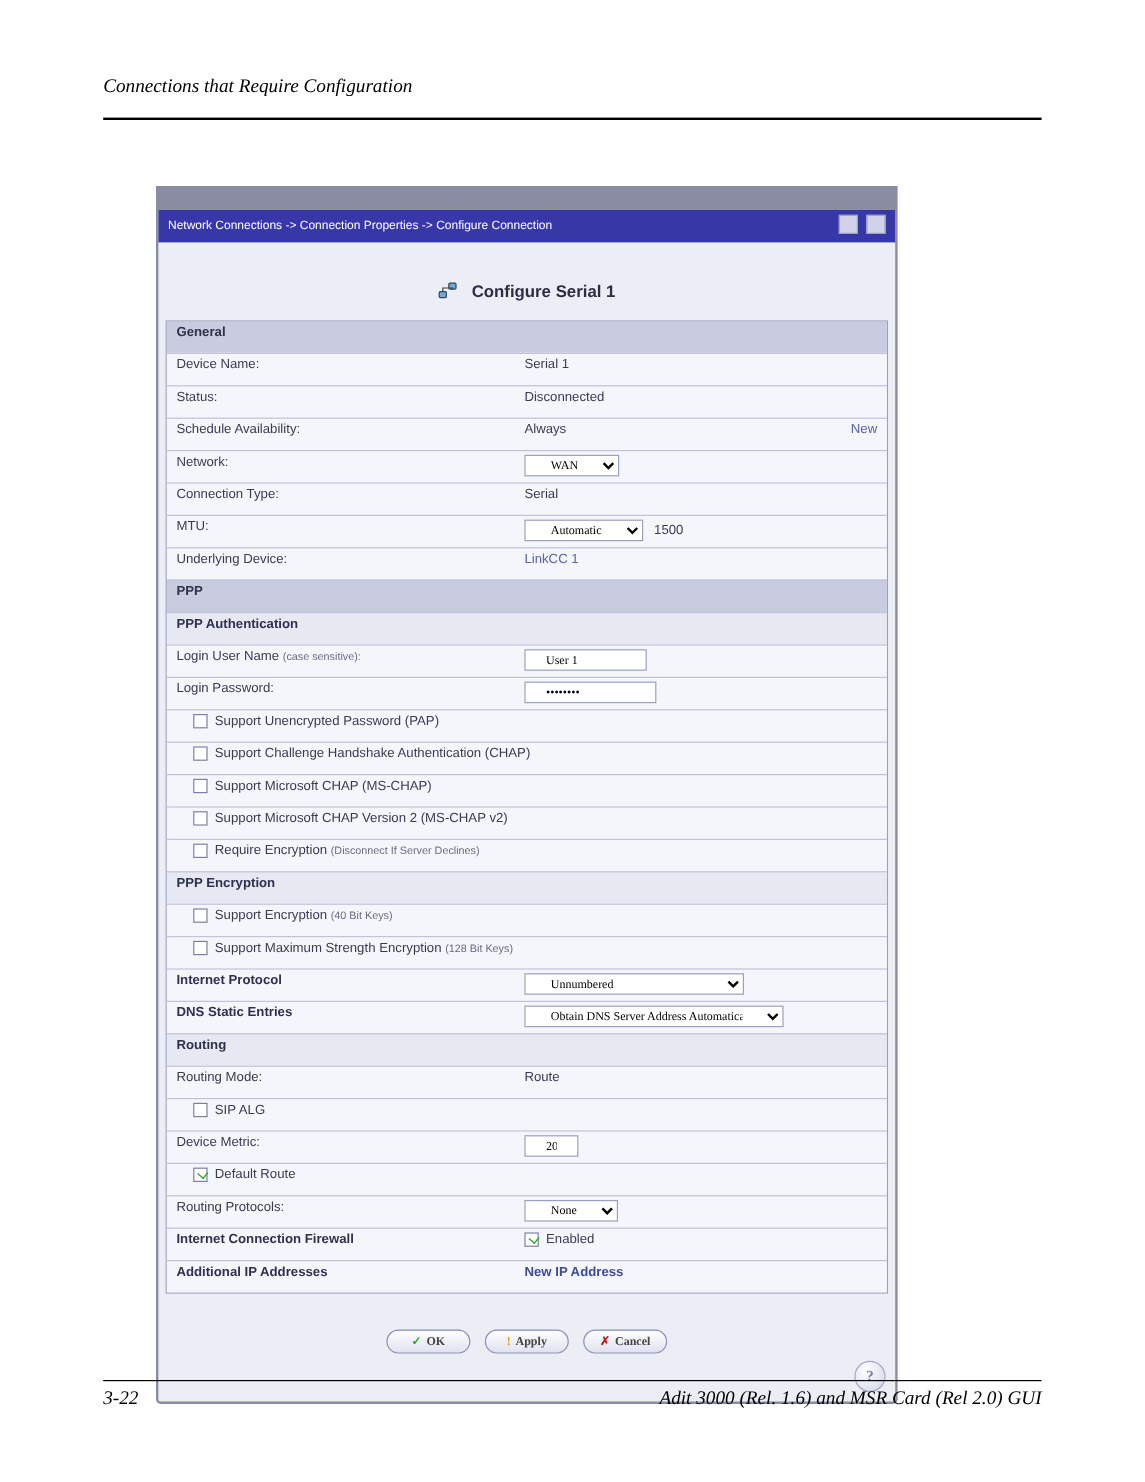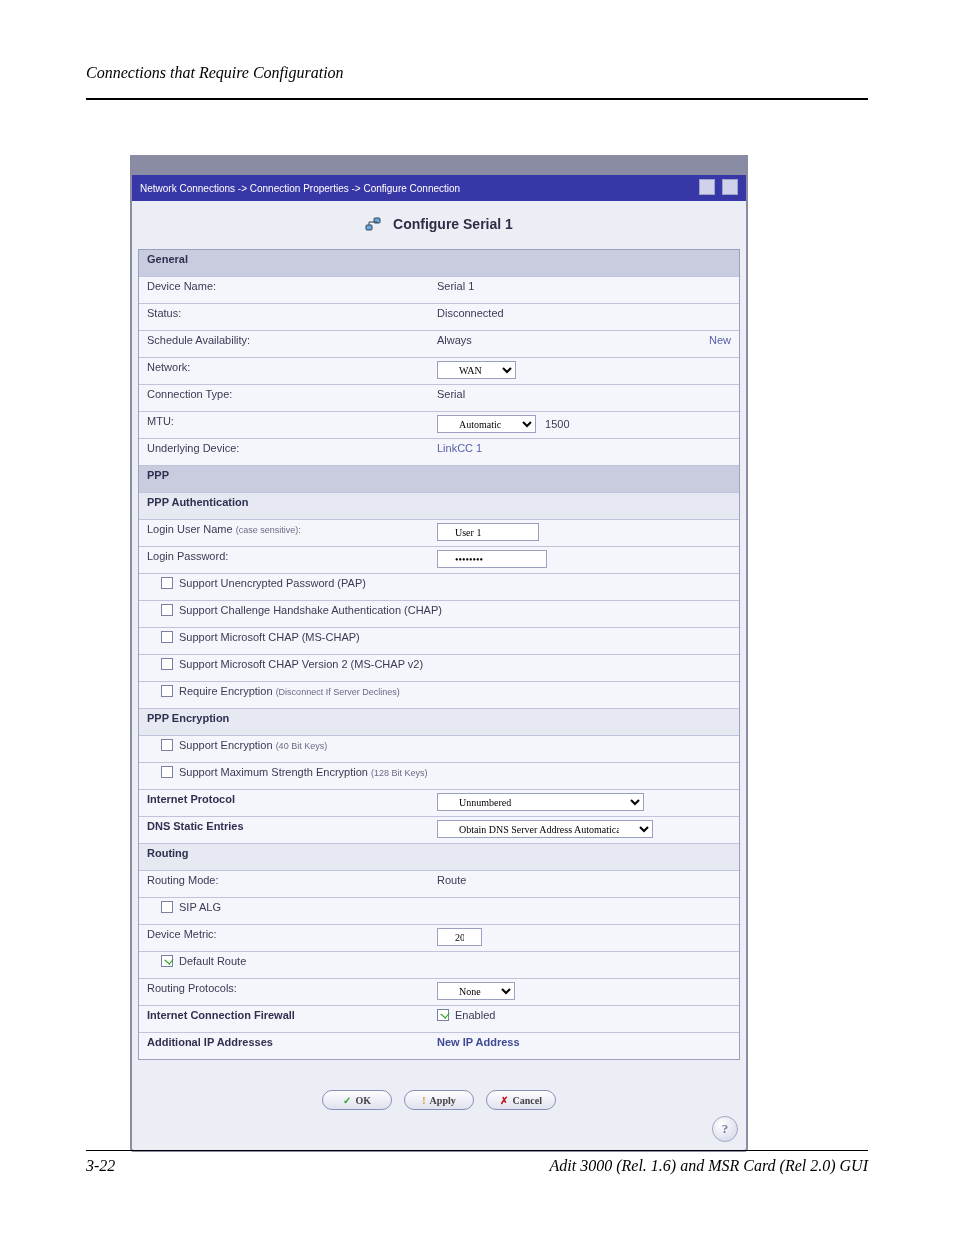--- a/index.html
+++ b/index.html
@@ -7,21 +7,21 @@
   .header{position:absolute;left:86px;top:62px;right:86px}
   .header h1{margin:0;font:700 italic 22px "Times New Roman",serif}
   .header .sub{margin:2px 0 16px 0;font:italic 16px "Times New Roman",serif}
   .header .rule{border:0;border-top:2px solid #000;margin:6px 0 0 0}
   .footer{position:absolute;left:86px;right:86px;bottom:60px;display:flex;justify-content:space-between;border-top:1px solid #000;padding-top:6px;font:italic 16px "Times New Roman",serif}
 
   
   .win{position:absolute;left:130px;top:155px;width:614px;border:2px solid #8a8ca3;border-top-width:20px;border-radius:0 0 4px 4px;background:#eceef6;font:11px Verdana,Tahoma,sans-serif;color:#3a3a55}
   .breadcrumb{background:#3837a8;color:#fff;padding:4px 8px;font-size:10px;display:flex;justify-content:space-between;align-items:center}
   .crumb-icons span{display:inline-block;width:14px;height:14px;background:#cfd2ea;margin-left:4px;border:1px solid #9ea2c6}
-  .title{padding:15px 0 14px 0;text-align:center;font:700 14px Verdana,Tahoma,sans-serif;color:#2d2d45}
+  .title{padding:32px 0 14px 0;text-align:center;font:700 14px Verdana,Tahoma,sans-serif;color:#2d2d45}
   .title .picon{display:inline-block;vertical-align:middle;margin-right:8px}
   .panel{margin:0 6px 8px 6px;border:1px solid #9b9fc0}
   .row{display:flex;align-items:flex-start;padding:3px 8px;border-top:1px solid #bfc3dc;background:#f5f6fb;min-height:20px}
   .row:first-child{border-top:none}
   .row.section{background:#c8ccde;font-weight:700;color:#2f3050}
   .row.subsection{background:#e6e8f2;font-weight:700;color:#2f3050}
   .row .lab{flex:0 0 290px}
   .row .lab2{flex:0 0 290px;font-weight:700;color:#2f3050}
   .row .val{flex:1 1 auto}
   .row .tail{margin-left:auto}
@@ -174,21 +174,21 @@
       </div>
       <div class="row indent1">
         <label class="checkbox">
             <span class="cb"></span>
             <span><span>Support Maximum Strength Encryption</span> <span class="note">(128 Bit Keys)</span></span>
           </label>
       </div>
 
       <div class="row">
         <span class="lab2">Internet Protocol</span>
-        <span class="val"><select class="sel sel-highlight" style="width:207px"><option>Unnumbered</option></select></span>
+        <span class="val"><select class="sel sel-highlight" style="width:183px"><option>Unnumbered</option></select></span>
       </div>
       <div class="row">
         <span class="lab2">DNS Static Entries</span>
         <span class="val"><select class="sel" style="width:216px"><option>Obtain DNS Server Address Automatically</option></select></span>
       </div>
 
       <div class="row subsection">
           <span>Routing</span>
         </div>
       <div class="row">

